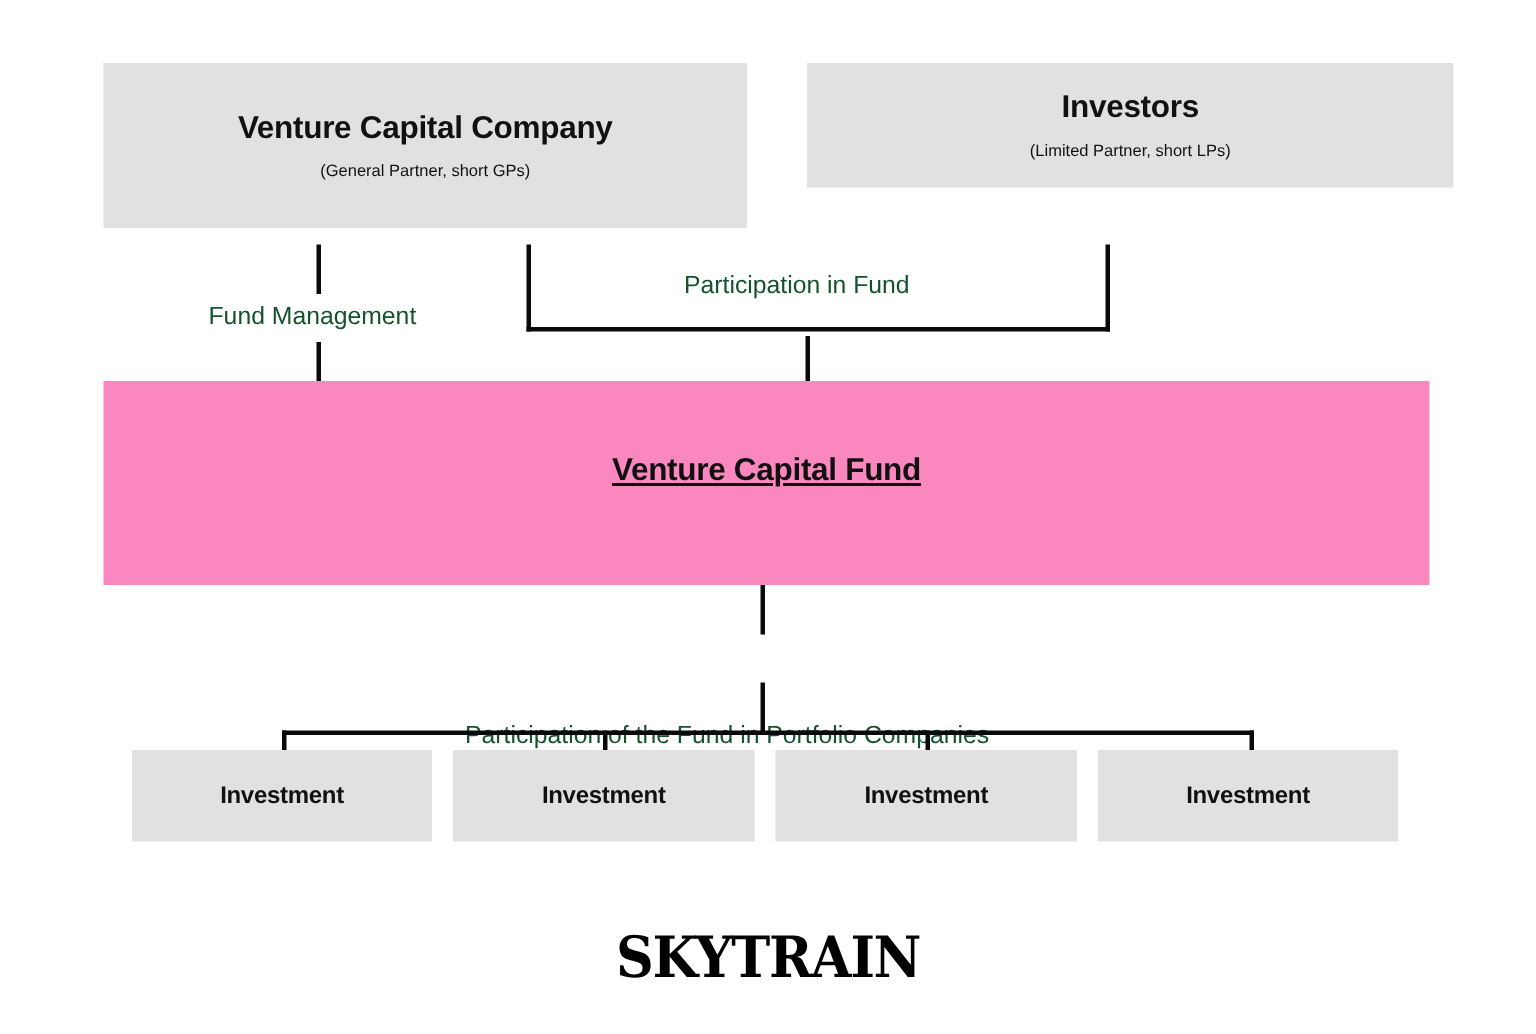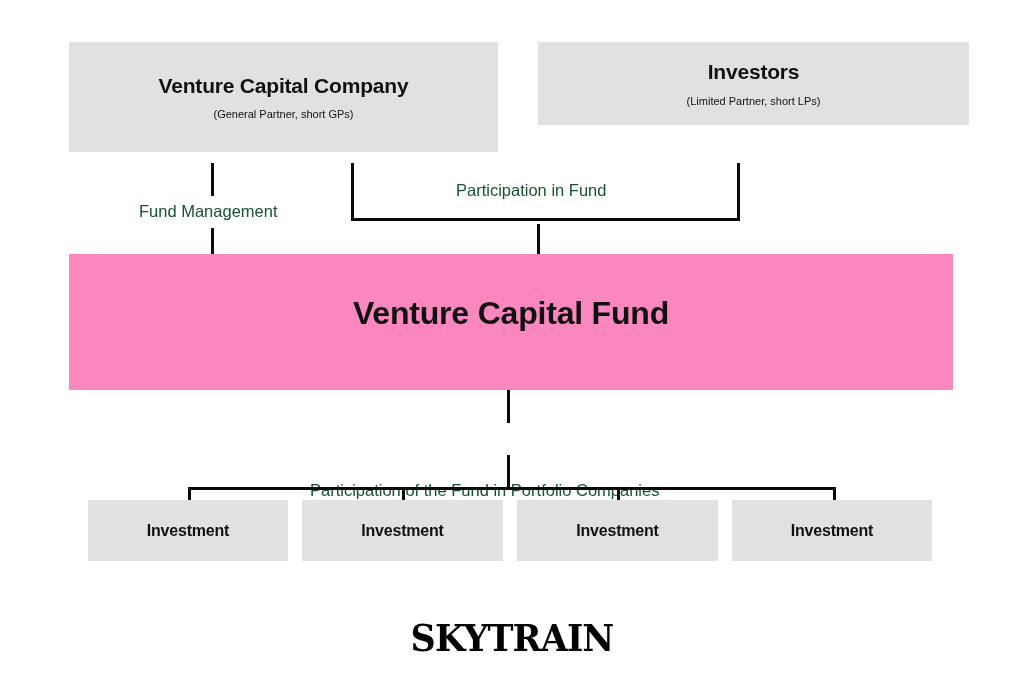--- a/index.html
+++ b/index.html
@@ -57,22 +57,23 @@
 
   
   #node-vc-fund {
     left: 69px;
     top: 254px;
     width: 884px;
     height: 136px;
     background: #fa87bd;
   }
   #node-vc-fund .title {
-    font-size: 32px;
+    font-size: 21px;
     margin-bottom: 17px;
+    text-decoration: underline;
   }
   #node-vc-fund .subtitle {
     font-size: 17px;
   }
 
   
   .invest-box {
     background: #e1e1e1;
     top: 500px;
     height: 61px;

